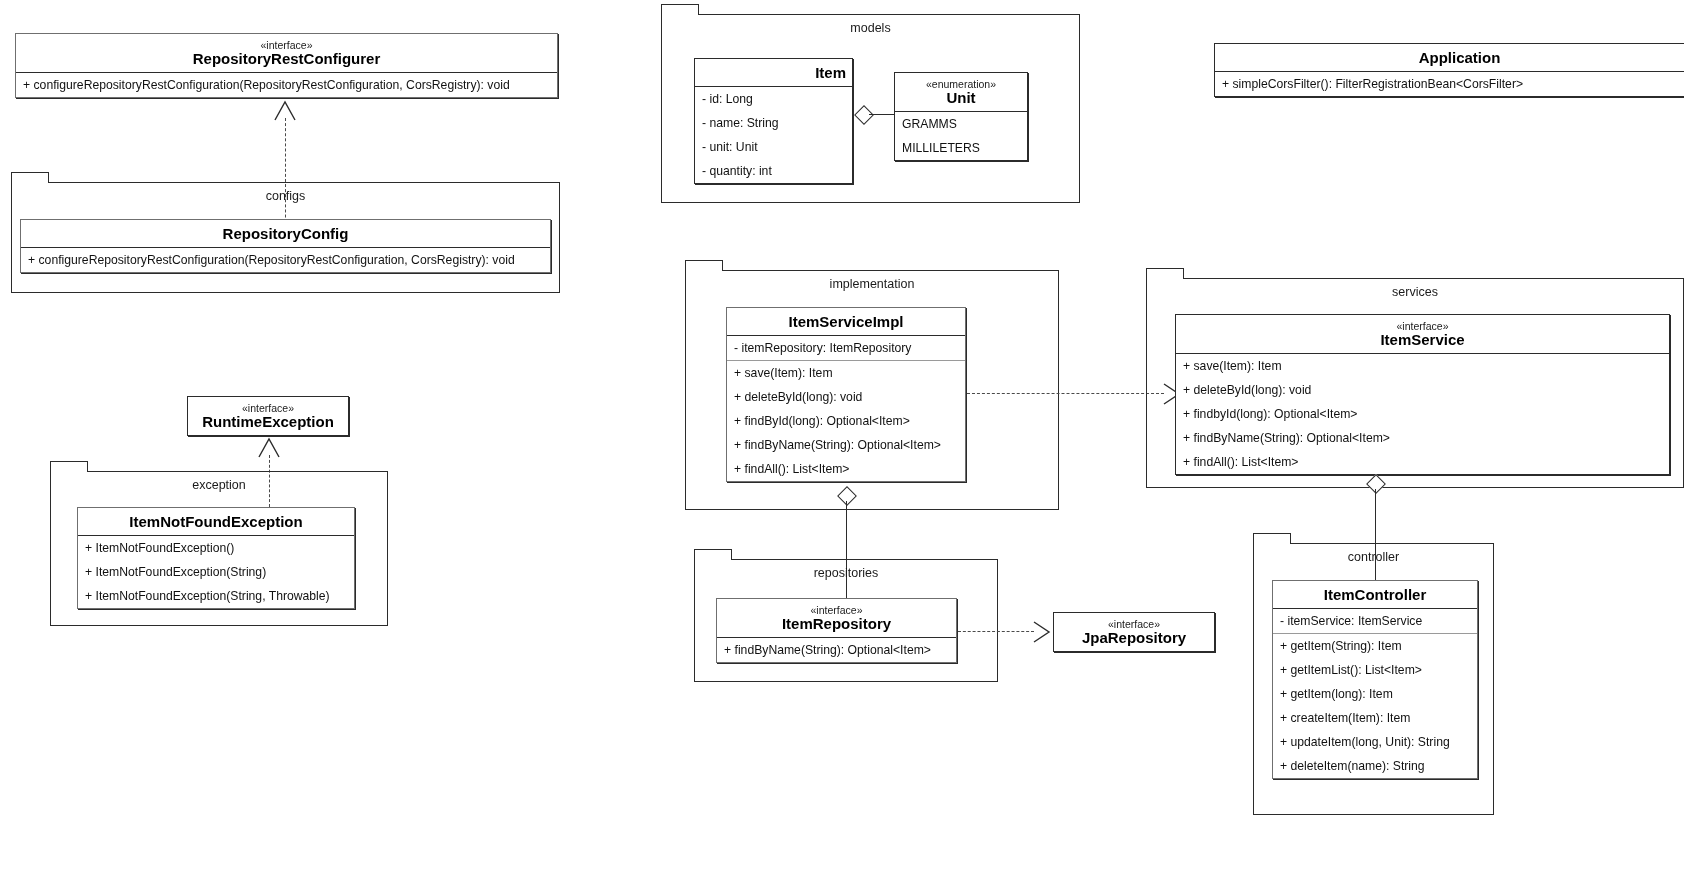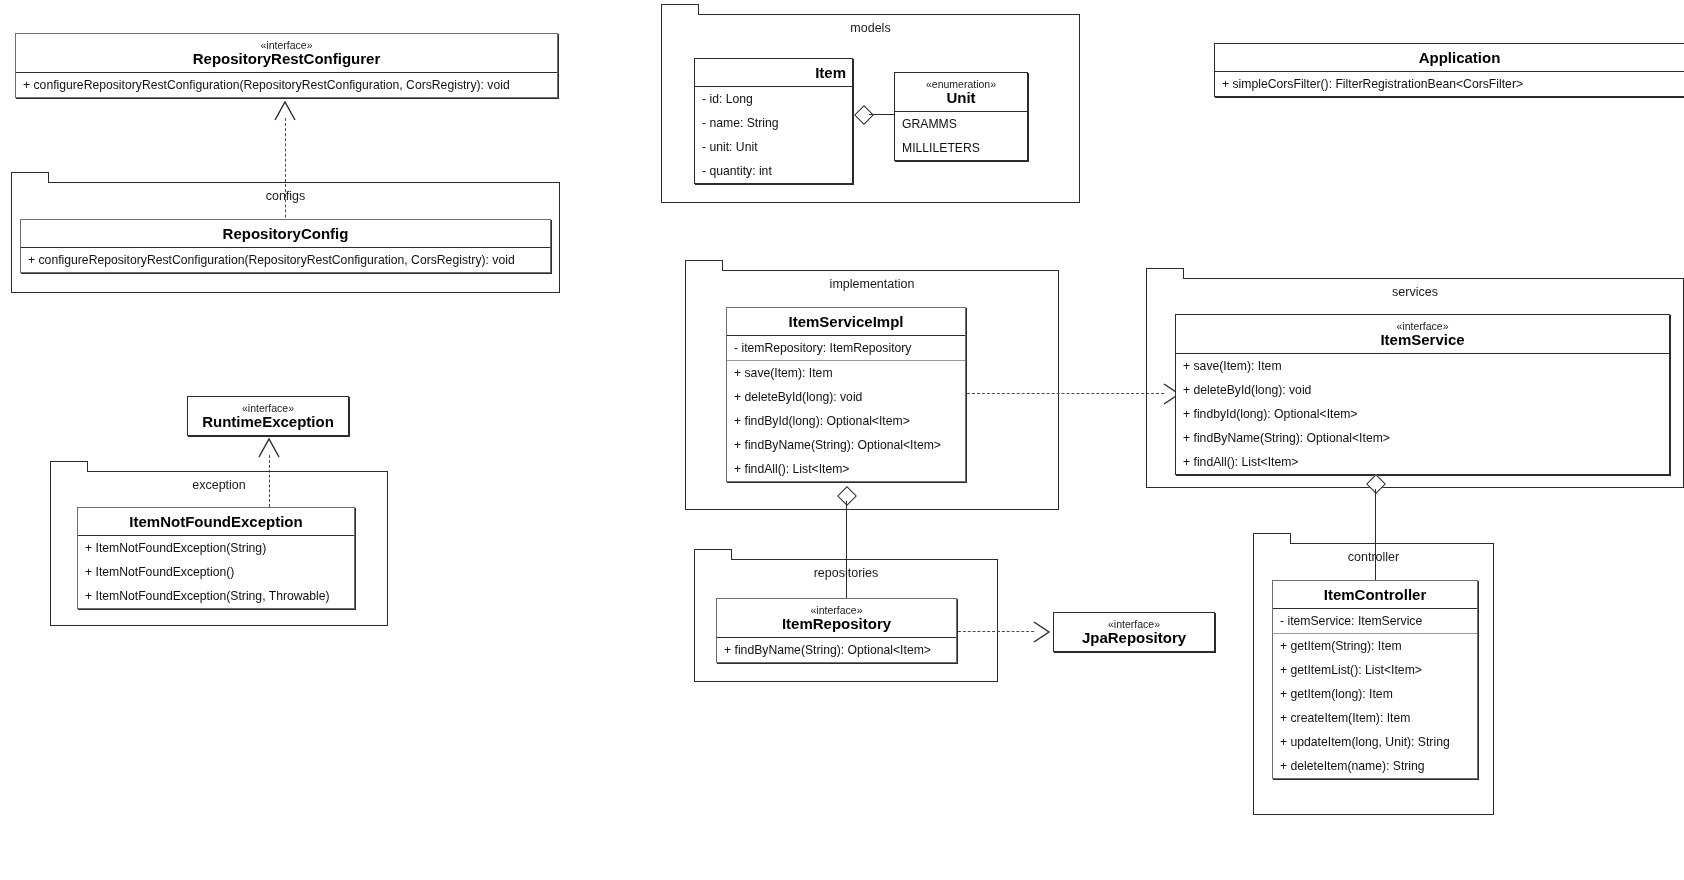--- a/index.html
+++ b/index.html
@@ -209,22 +209,22 @@
   <div class="abs package" style="left:50px; top:471px; width:338px; height:155px;">
     <div class="package-tab"></div>
     <div class="package-name">exception</div>
   </div>
 
   <div class="abs clsbox" style="left:77px; top:507px; width:278px;">
     <div class="cls-header" style="padding-top:6px;">
       <span class="cls-title">ItemNotFoundException</span>
     </div>
     <div class="cls-compartment last">
+      <div class="cls-row">+ ItemNotFoundException()</div>
       <div class="cls-row">+ ItemNotFoundException(String)</div>
-      <div class="cls-row">+ ItemNotFoundException()</div>
       <div class="cls-row">+ ItemNotFoundException(String, Throwable)</div>
     </div>
   </div>
 
   <div class="abs package" style="left:685px; top:270px; width:374px; height:240px;">
     <div class="package-tab"></div>
     <div class="package-name">implementation</div>
   </div>
 
   <div class="abs clsbox" style="left:726px; top:307px; width:240px;">

